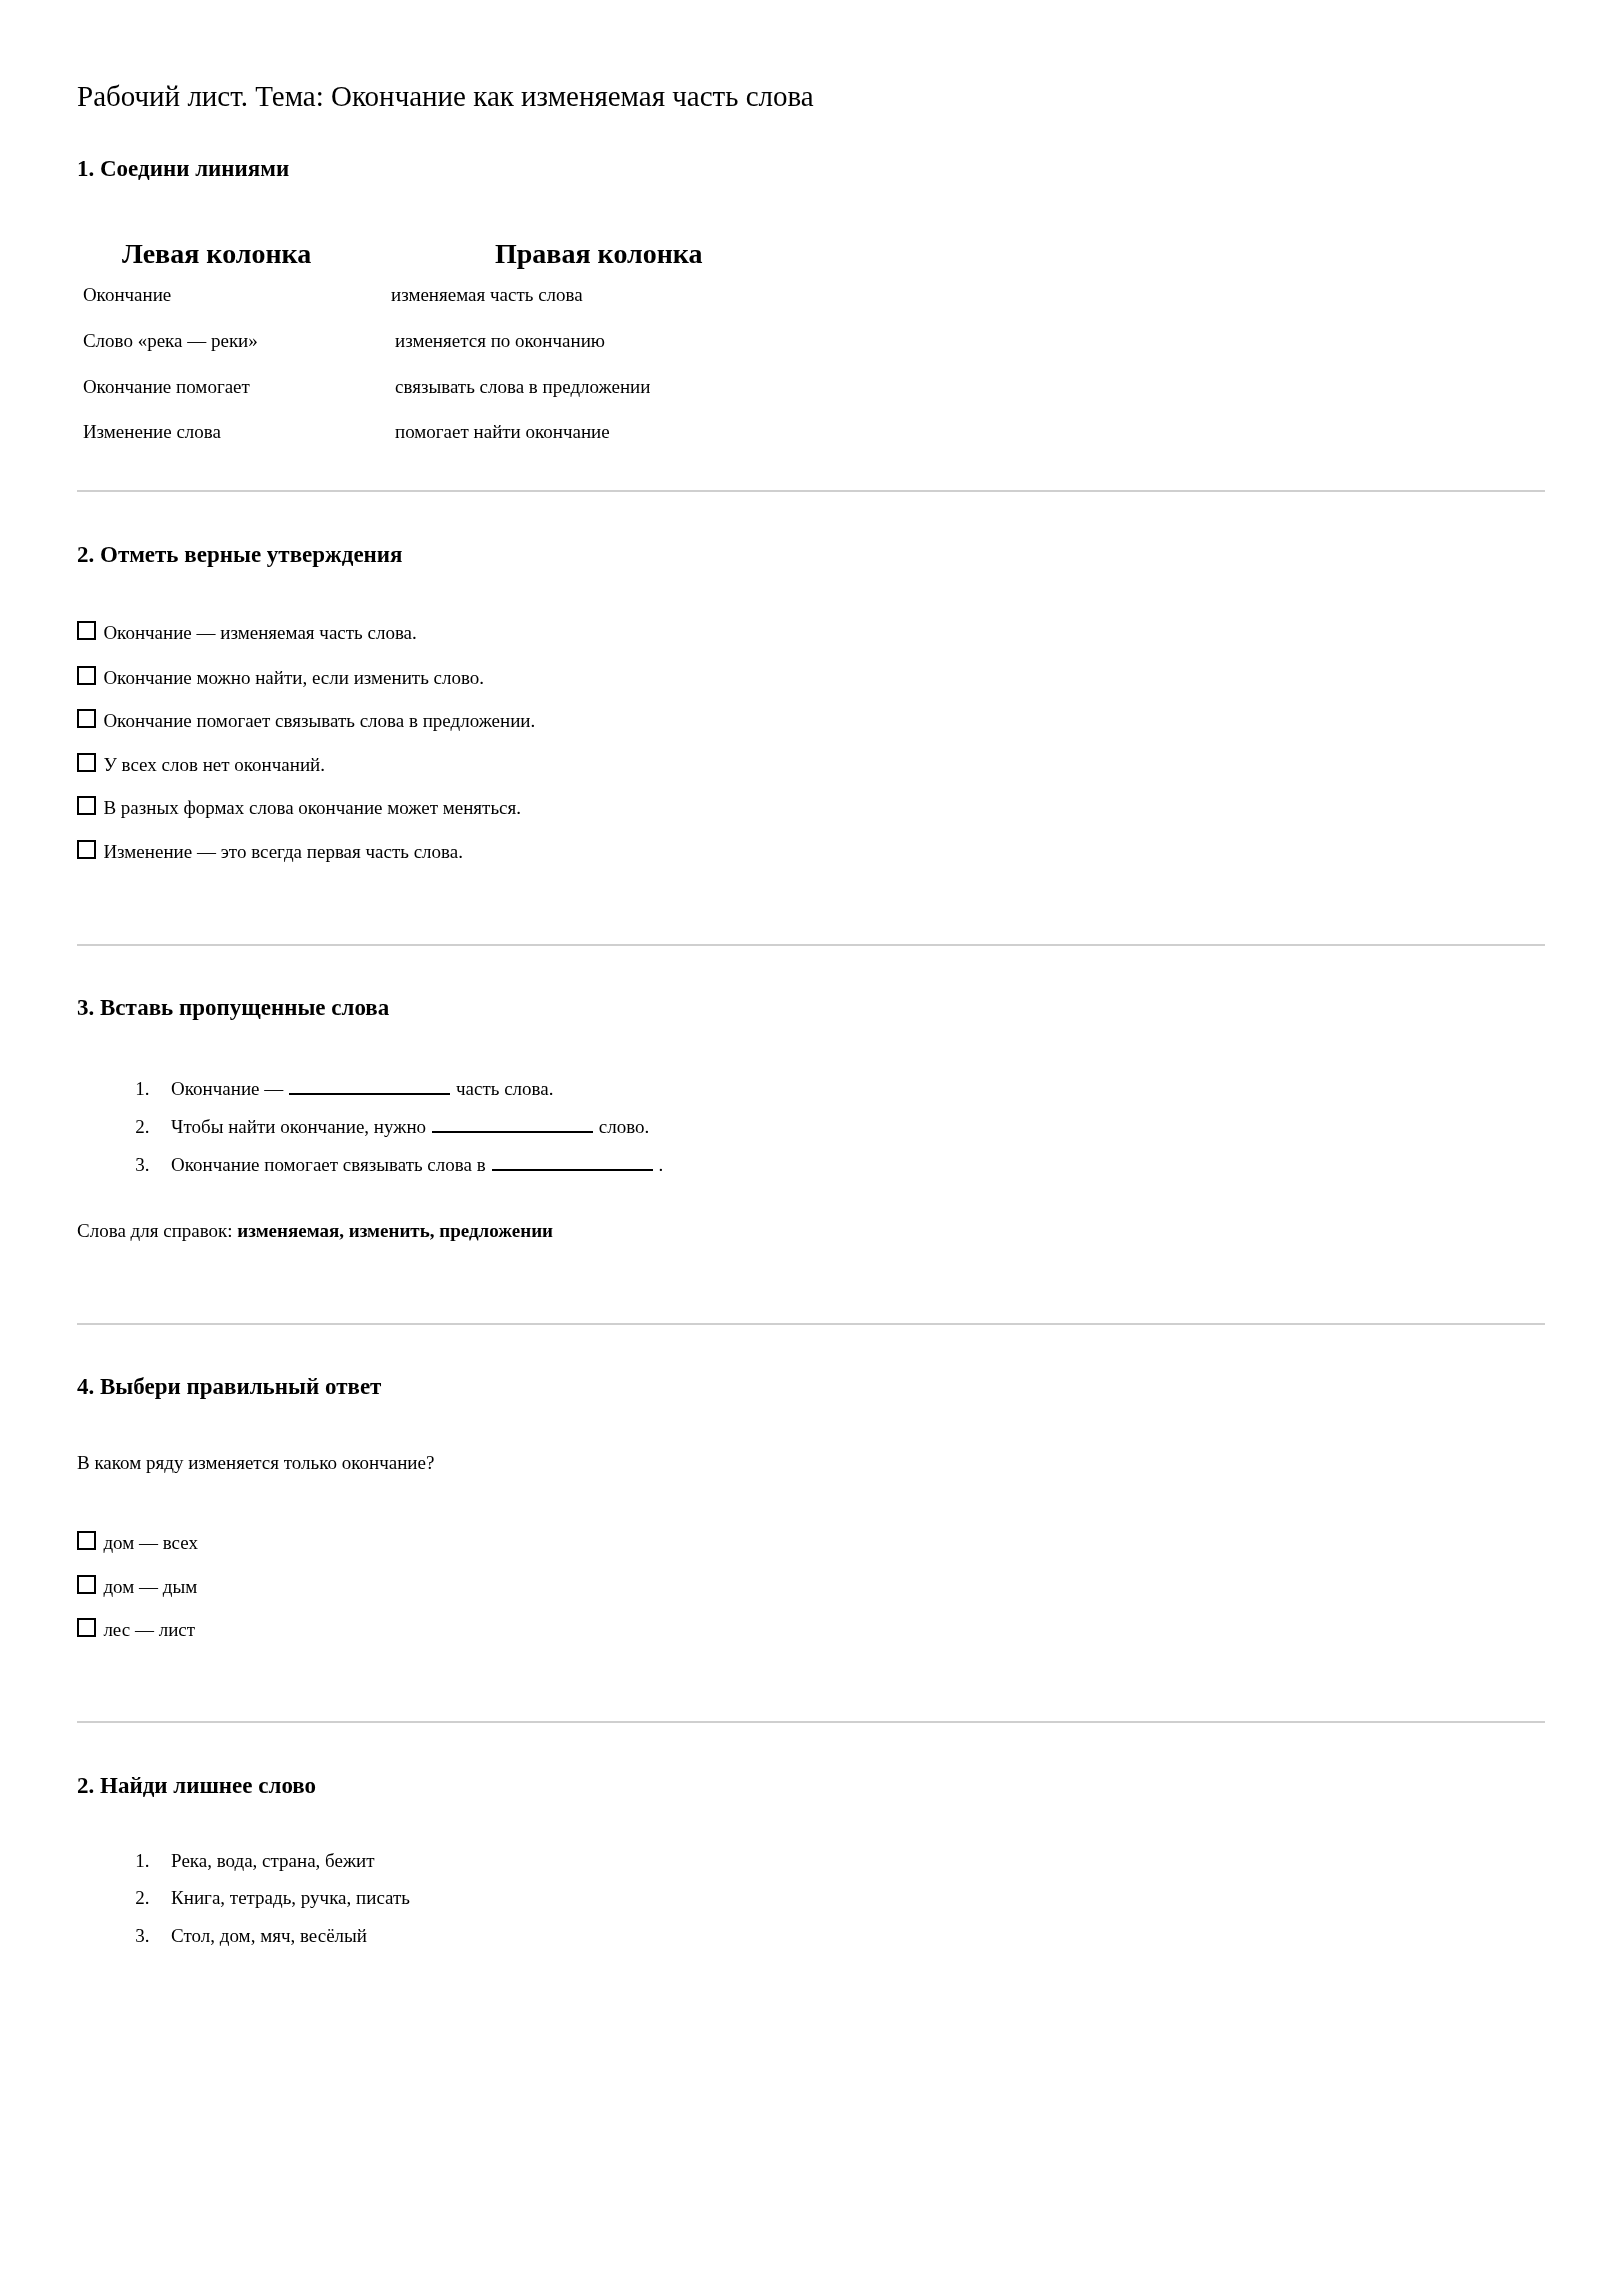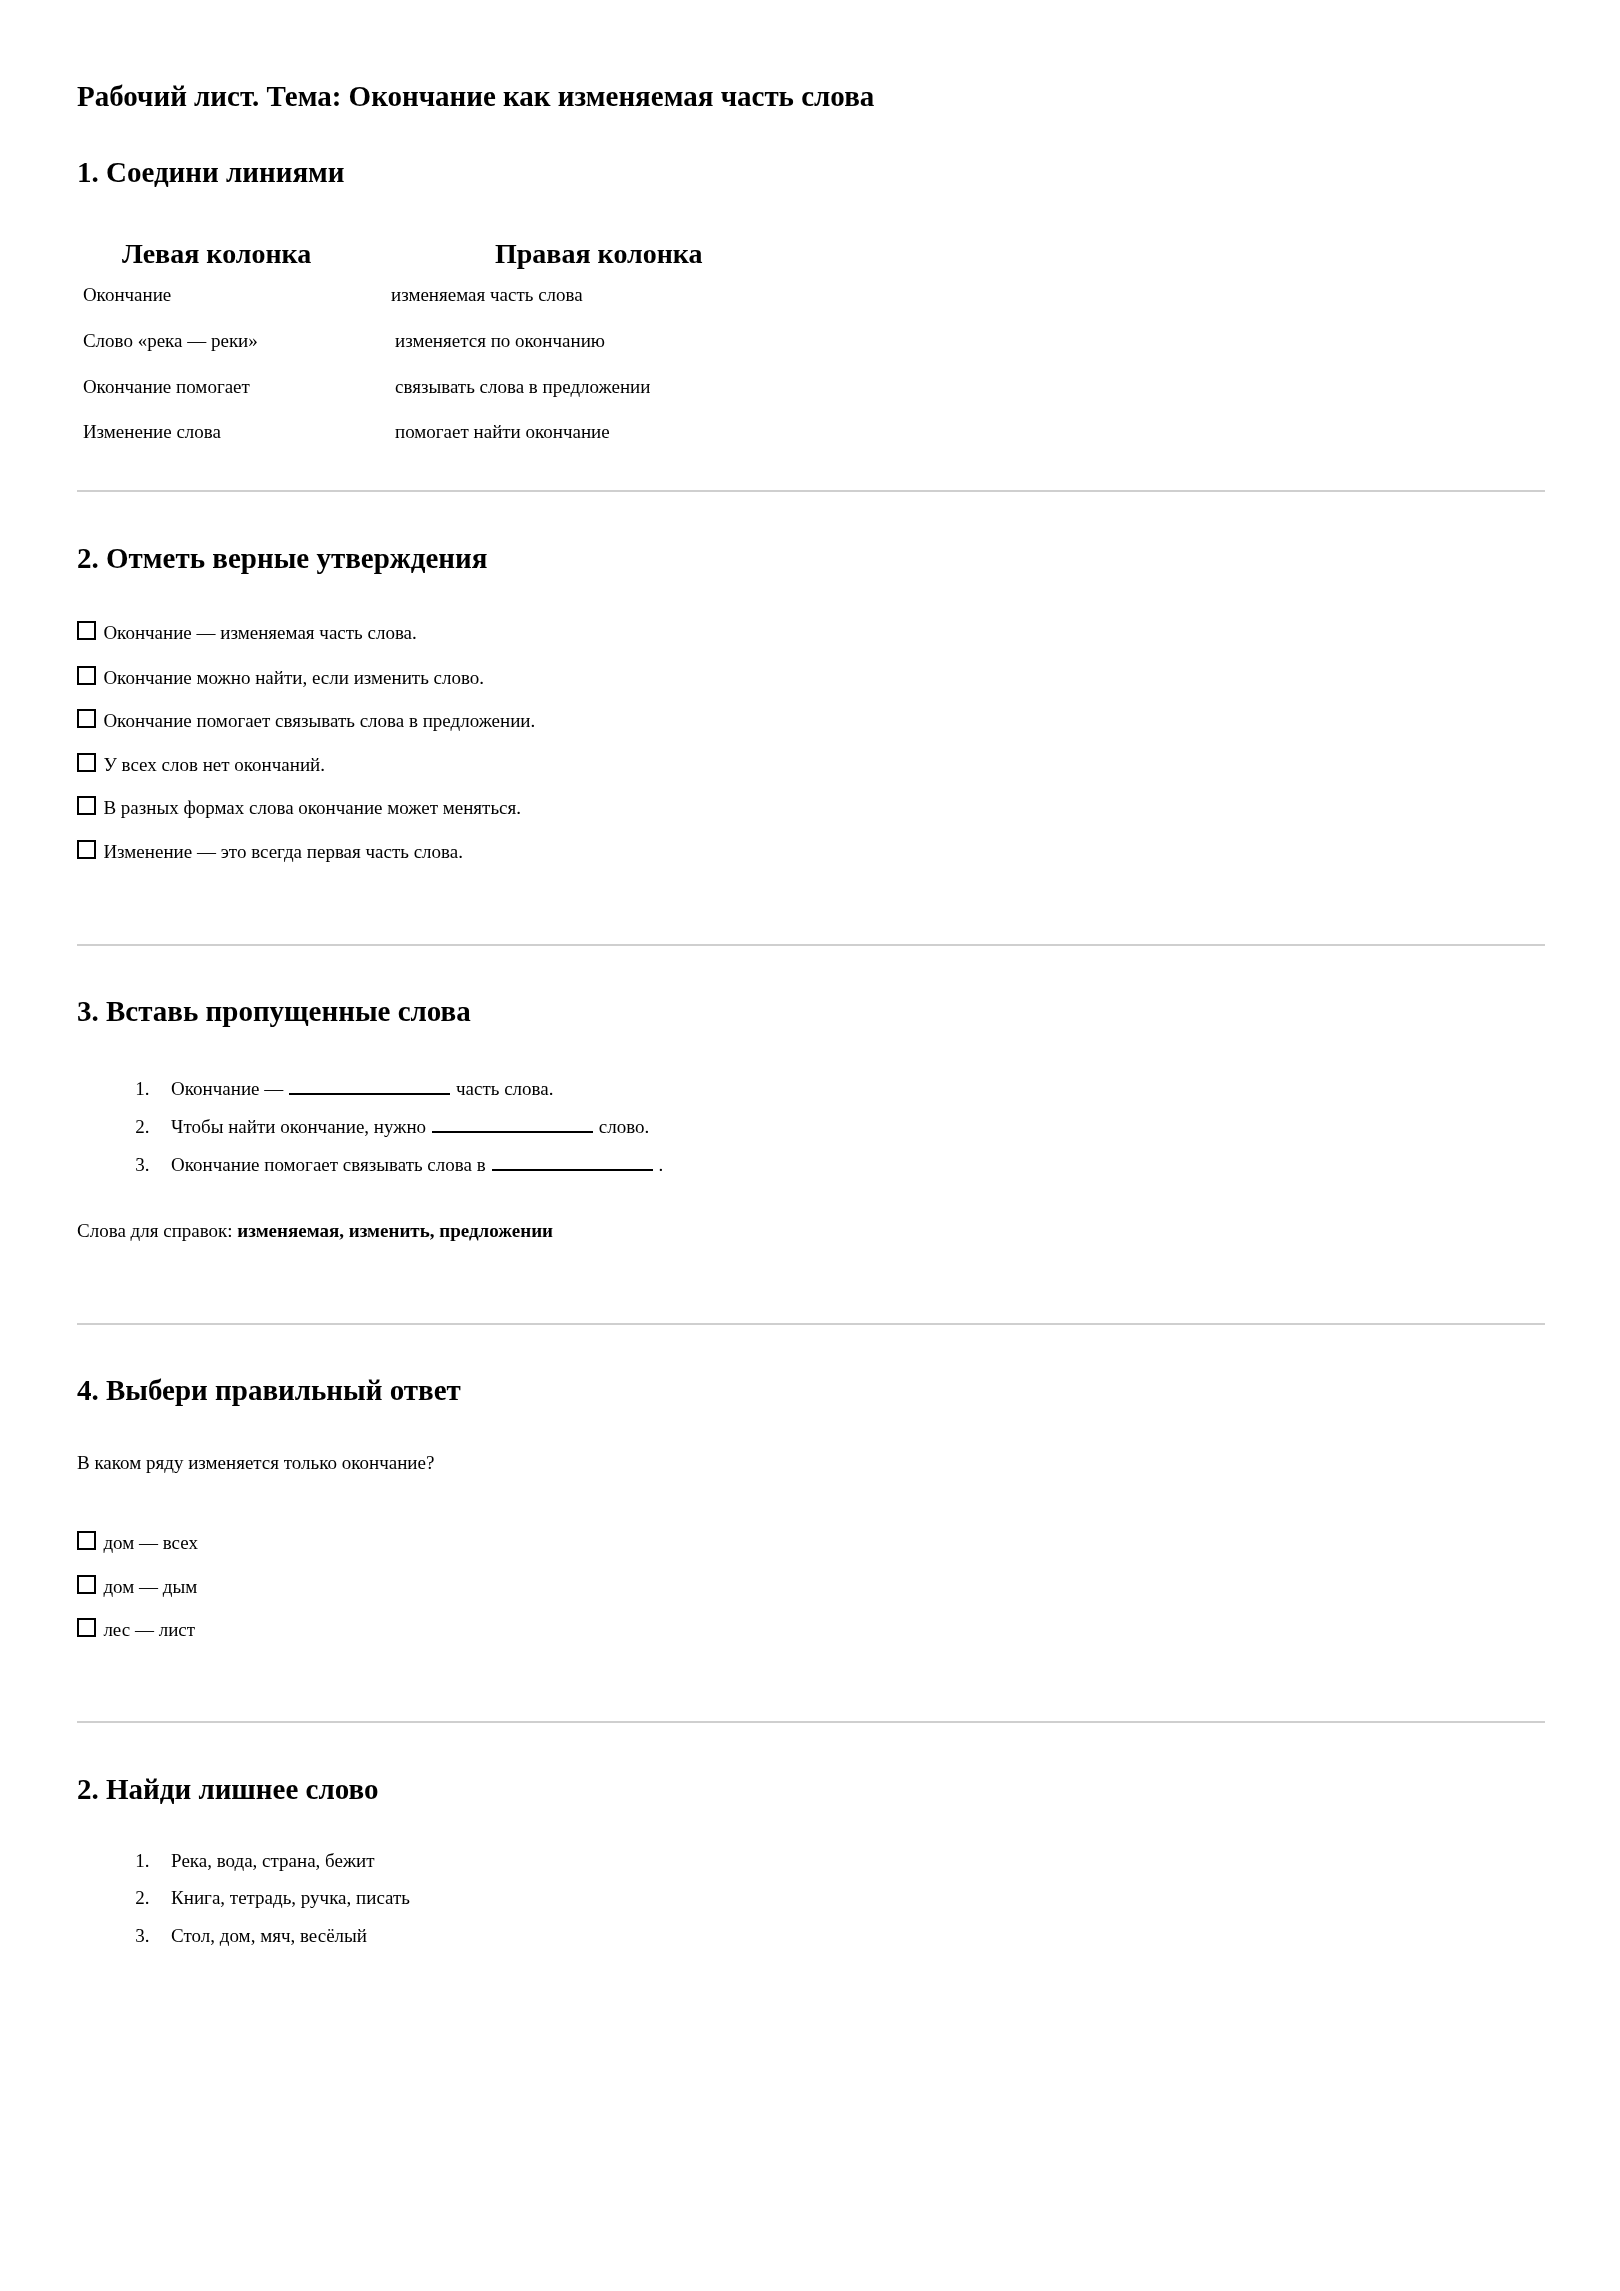--- a/index.html
+++ b/index.html
@@ -5,22 +5,22 @@
     html, body { margin: 0; padding: 0; background: #ffffff; }
     body {
       width: 1620px;
       min-height: 2292px;
       font-family: "Liberation Serif", "DejaVu Serif", serif;
       color: #000;
       position: relative;
     }
     .page { position: absolute; left: 77px; top: 0; width: 1468px; }
     .abs { position: absolute; white-space: nowrap; }
-    .title { font-weight: bold; font-size: 29px; }
-    .h { font-weight: bold; font-size: 29px; }
+    .title { font-weight: normal; font-size: 29px; }
+    .h { font-weight: bold; font-size: 23px; }
     .t { font-size: 19px; }
     .hr { position: absolute; left: 0; width: 1468px; height: 0; border-top: 2px solid #cfcfcf; }
     .th { font-weight: bold; font-size: 28px; }
     .box { display: inline-block; width: 18.6px; height: 18.6px; border: 2px solid #000; box-sizing: border-box; vertical-align: -1px; margin-right: 7.8px; }
     .num { display: inline-block; width: 49px; text-align: right; margin-right: 21.6px; }
     .blank { display: inline-block; width: 161px; border-bottom: 2px solid #000; height: 21.6px; vertical-align: baseline; margin: 0 5.9px; }
     .bold { font-weight: bold; }
   </style>
 </head>
 <body>

